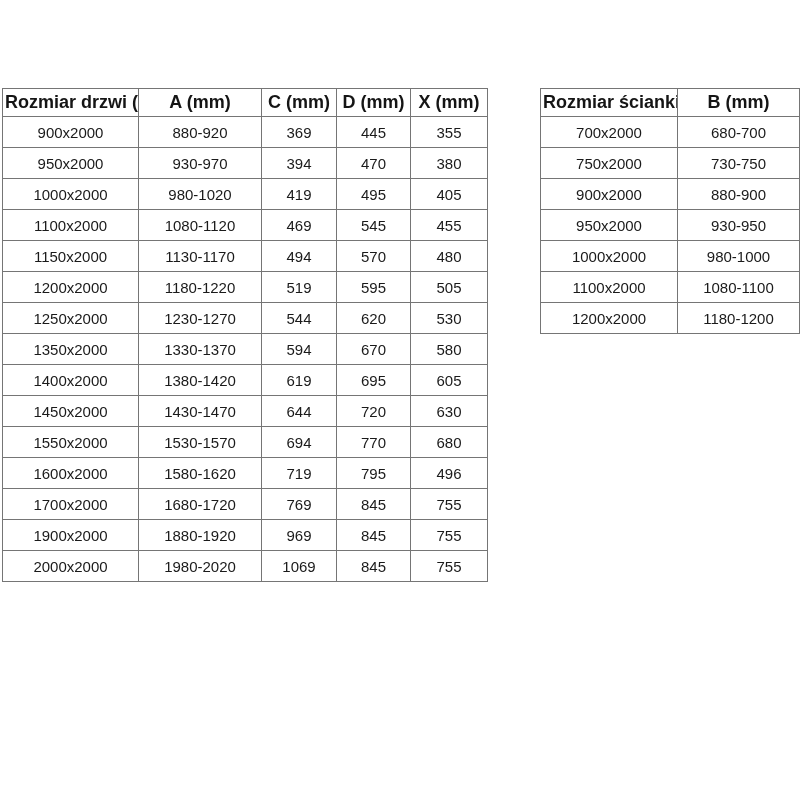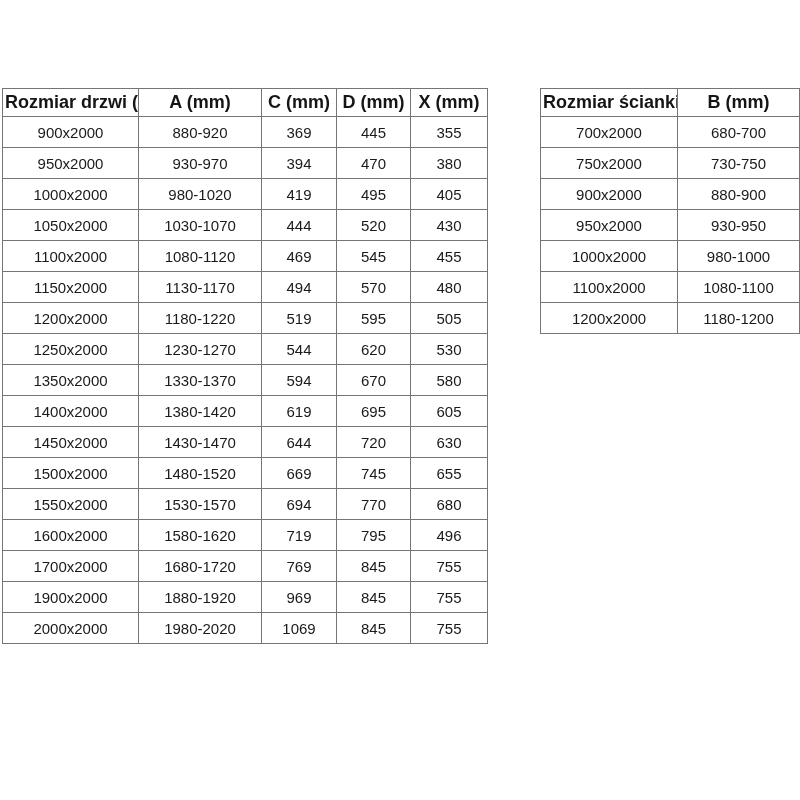--- a/index.html
+++ b/index.html
@@ -86,27 +86,20 @@
           <td>380</td>
         </tr>
         <tr>
           <td>1000x2000</td>
           <td>980-1020</td>
           <td>419</td>
           <td>495</td>
           <td>405</td>
         </tr>
         <tr>
-          <td>1050x2000</td>
-          <td>1030-1070</td>
-          <td>444</td>
-          <td>520</td>
-          <td>430</td>
-        </tr>
-        <tr>
           <td>1100x2000</td>
           <td>1080-1120</td>
           <td>469</td>
           <td>545</td>
           <td>455</td>
         </tr>
         <tr>
           <td>1150x2000</td>
           <td>1130-1170</td>
           <td>494</td>
@@ -140,27 +133,20 @@
           <td>619</td>
           <td>695</td>
           <td>605</td>
         </tr>
         <tr>
           <td>1450x2000</td>
           <td>1430-1470</td>
           <td>644</td>
           <td>720</td>
           <td>630</td>
-        </tr>
-        <tr>
-          <td>1500x2000</td>
-          <td>1480-1520</td>
-          <td>669</td>
-          <td>745</td>
-          <td>655</td>
         </tr>
         <tr>
           <td>1550x2000</td>
           <td>1530-1570</td>
           <td>694</td>
           <td>770</td>
           <td>680</td>
         </tr>
         <tr>
           <td>1600x2000</td>

